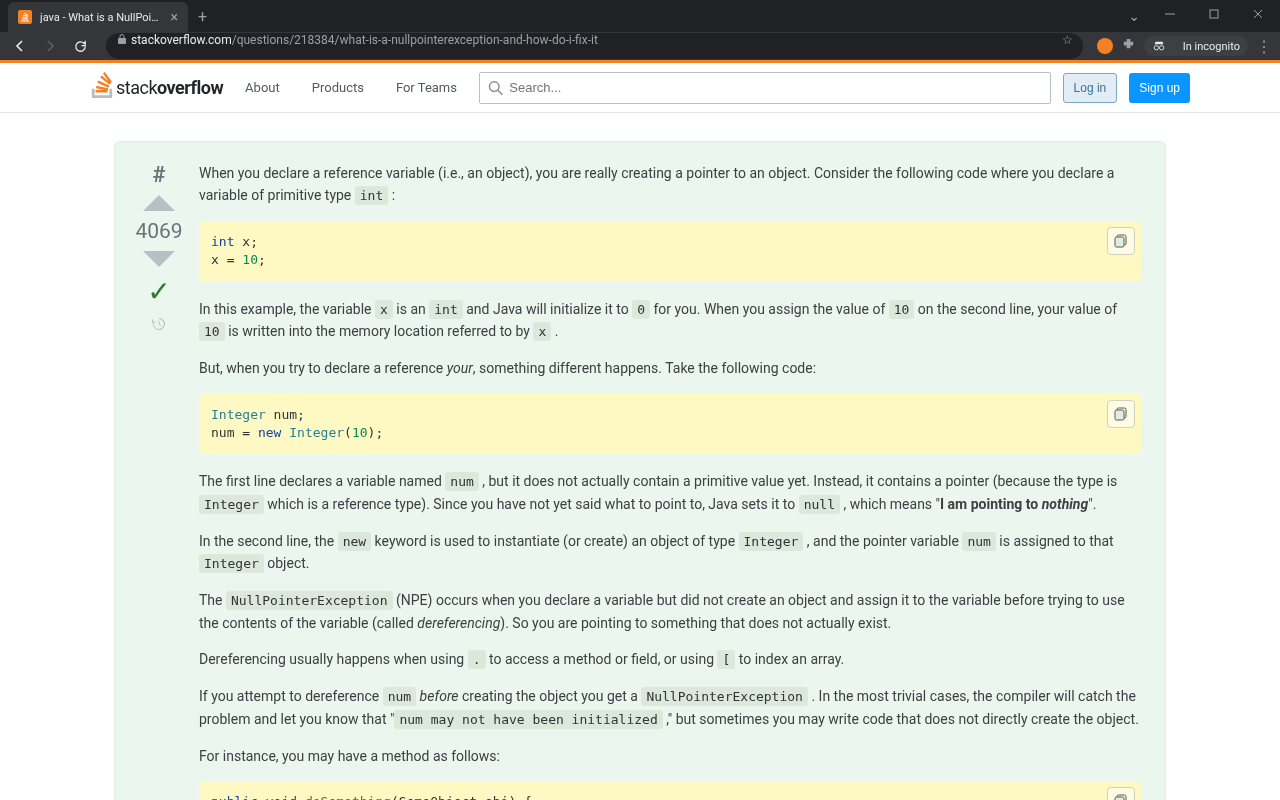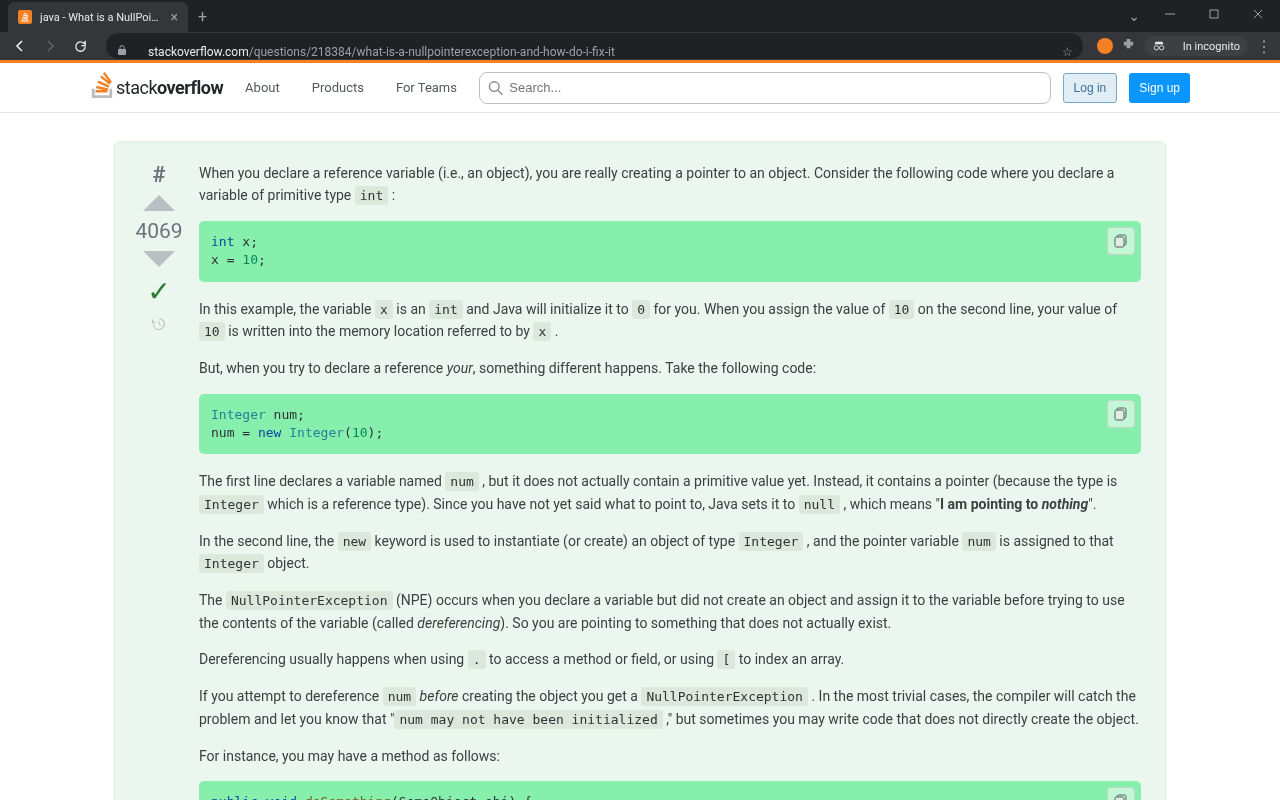--- a/index.html
+++ b/index.html
@@ -12,58 +12,58 @@
 .tab-favicon { width: 14px; height: 14px; background: #f48024; border-radius: 2px; display:flex;align-items:center;justify-content:center;}
 .tab-title { flex: 1; overflow: hidden; white-space: nowrap; text-overflow: ellipsis; font-size:11px;}
 .tab-close { color: #9aa0a6; font-size: 14px; cursor: pointer; }
 .new-tab { color: #9aa0a6; font-size: 16px; padding: 6px 10px; cursor: pointer; }
 .window-controls { position: absolute; top: 0; right: 0; display: flex; }
 .win-btn { width: 44px; height: 28px; display: flex; align-items: center; justify-content: center; color: #9aa0a6; font-size: 10px; }
 
 .toolbar { height: 28px; background: #35363a; display: flex; align-items: center; padding: 0 8px; gap: 6px; }
 .nav-btn { width: 24px; height: 24px; display: flex; align-items: center; justify-content: center; color: #9aa0a6; cursor: pointer; }
 .nav-btn.disabled { opacity: 0.4; }
-.address-bar { flex: 1; background: #202124; border-radius: 14px; height: 26px; display: flex; align-items: flex-end; padding: 0 10px; gap: 20px; color: #9aa0a6; font-size: 12px; margin: 0 8px; }
+.address-bar { flex: 1; background: #202124; border-radius: 14px; height: 26px; display: flex; align-items: flex-start; padding: 0 10px; gap: 3px; color: #9aa0a6; font-size: 12px; margin: 0 8px; }
 .address-text { color: #e8eaed; flex: 1; white-space: nowrap; overflow: hidden; }
 .address-text .domain { color: #e8eaed; }
 .address-text .path { color: #9aa0a6; }
 .toolbar-icons { display: flex; align-items: center; gap: 8px; color: #9aa0a6; }
 .incognito { background: #3c4043; border-radius: 12px; padding: 3px 8px; display: flex; align-items: center; gap: 17px; color: #e8eaed; font-size: 11px; }
 
 
 .page { height: 740px; overflow-y: auto; border-top: 3px solid #f48024; }
 .site-header { height: 50px; border-bottom: 1px solid #e3e6e8; display: flex; align-items: center; padding: 0 16px; }
 .header-inner { width: 1100px; margin: 0 auto; display: flex; align-items: center; gap: 12px; }
 .logo { display: flex; align-items: center; gap: 2px; cursor: pointer;}
 .logo-icon { color: #f48024; font-size: 22px; }
 .logo-text { font-size: 18px; color: #232629; letter-spacing: -0.5px; }
 .logo-text strong { font-weight: 700; }
 .nav-link { color: #525960; font-size: 13px; padding: 6px 10px; cursor: pointer; }
-.search-box { flex: 1; border: 1px solid #babfc4; border-radius: 8px; height: 32px; display: flex; align-items: center; padding: 0 8px; gap: 6px; color: #838c95; }
+.search-box { flex: 1; border: 1px solid #babfc4; border-radius: 2px; height: 32px; display: flex; align-items: center; padding: 0 8px; gap: 6px; color: #838c95; }
 .search-input { border: none; outline: none; font-size: 13px; width: 100%; }
 .btn-login { border: 1px solid #7aa7c7; background: #e1ecf4; color: #39739d; padding: 7px 10px; border-radius: 3px; font-size: 12px; cursor: pointer; }
 .btn-signup { background: #0a95ff; color: #fff; border: none; padding: 8px 10px; border-radius: 3px; font-size: 12px; cursor: pointer; }
 
 .content-wrap { width: 1100px; margin: 0 auto; padding: 0 24px; }
 .answer { background: #ebf7ee; border-radius: 6px; margin-top: 28px; padding: 20px 24px; display: flex; gap: 20px; border:1px solid rgba(0,100,0,0.05);}
 .vote-col { width: 40px; display: flex; flex-direction: column; align-items: center; gap: 8px; color: #6a737c;}
 .vote-arrow { width: 0; height: 0; border-left: 16px solid transparent; border-right: 16px solid transparent; cursor: pointer; }
 .vote-up { border-bottom: 16px solid #babfc4; }
 .vote-down { border-top: 16px solid #babfc4; }
 .vote-count { font-size: 21px; color: #6a737c; }
 .accepted { color: #2e7d32; font-size: 28px; }
 .anchor-icon { color: #6a737c; font-size:22px; font-weight:bold;}
 .history-icon { color: #babfc4; font-size: 14px; }
 
 .post-body { flex: 1; color: #3b4045; font-size: 14px; line-height: 1.6; }
 .post-body p { margin: 0 0 14px 0; }
 .post-body em { font-style: italic; }
 .post-body strong { font-weight: 700; }
 code.inline { background: #dbe8db; padding: 2px 5px; border-radius: 3px; font-family: Consolas, Menlo, monospace; font-size: 13px; color: #2f3337; }
-pre.codeblock { background: #86efac; padding: 12px; border-radius: 5px; font-family: Consolas, Menlo, monospace; font-size: 13px; color: #2f3337; margin: 0 0 16px 0; position: relative; line-height:1.4; overflow:auto;}
+pre.codeblock { background: #fef9c3; padding: 12px; border-radius: 5px; font-family: Consolas, Menlo, monospace; font-size: 13px; color: #2f3337; margin: 0 0 16px 0; position: relative; line-height:1.4; overflow:auto;}
 .kw-blue { color: #0d47a1; }
 .kw-teal { color: #267f99; }
 .func { color: #795e26; }
 .num { color: #098658; }
 .copy-btn { position: absolute; top: 6px; right: 6px; width: 28px; height: 28px; background: rgba(255,255,255,0.5); border: 1px solid #c8d4c9; border-radius: 4px; display: flex; align-items: center; justify-content: center; cursor: pointer; color:#3b4045;}
 
 ::-webkit-scrollbar { width: 14px; }
 ::-webkit-scrollbar-track { background: #f1f1f1; }
 ::-webkit-scrollbar-thumb { background: #c1c1c1; border-radius: 0; }
 </style>

